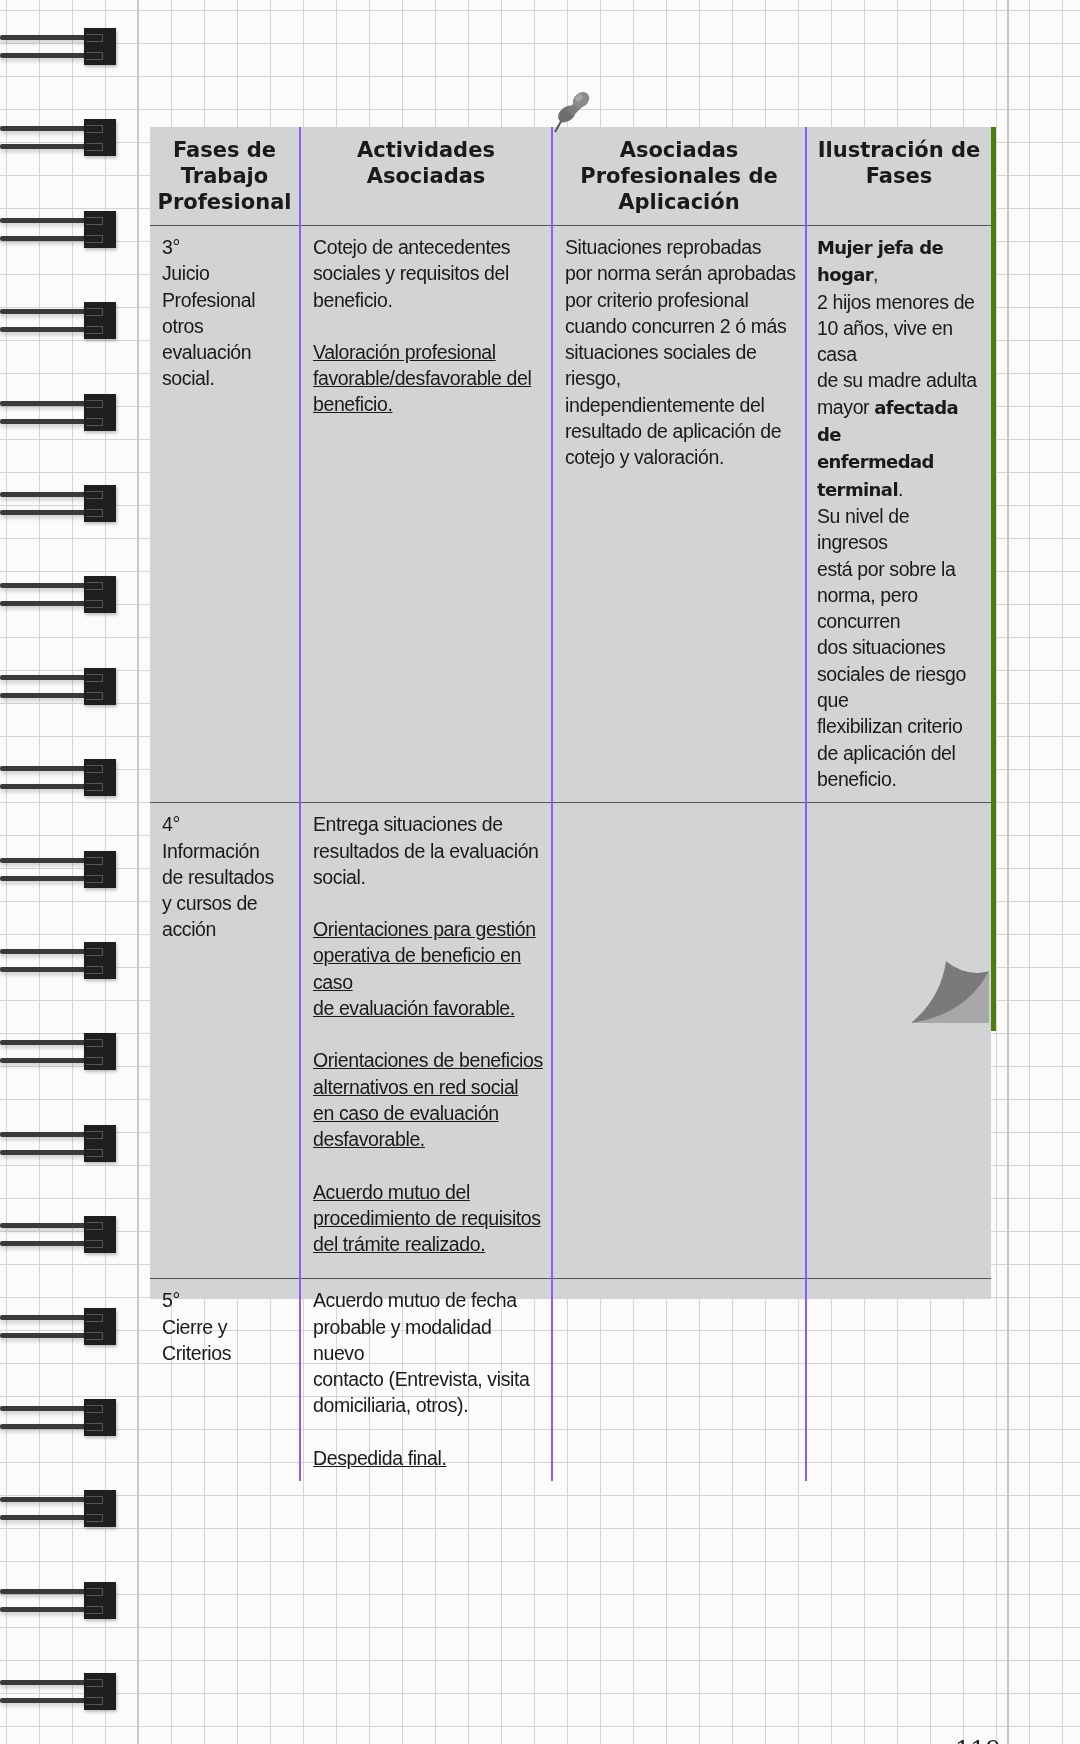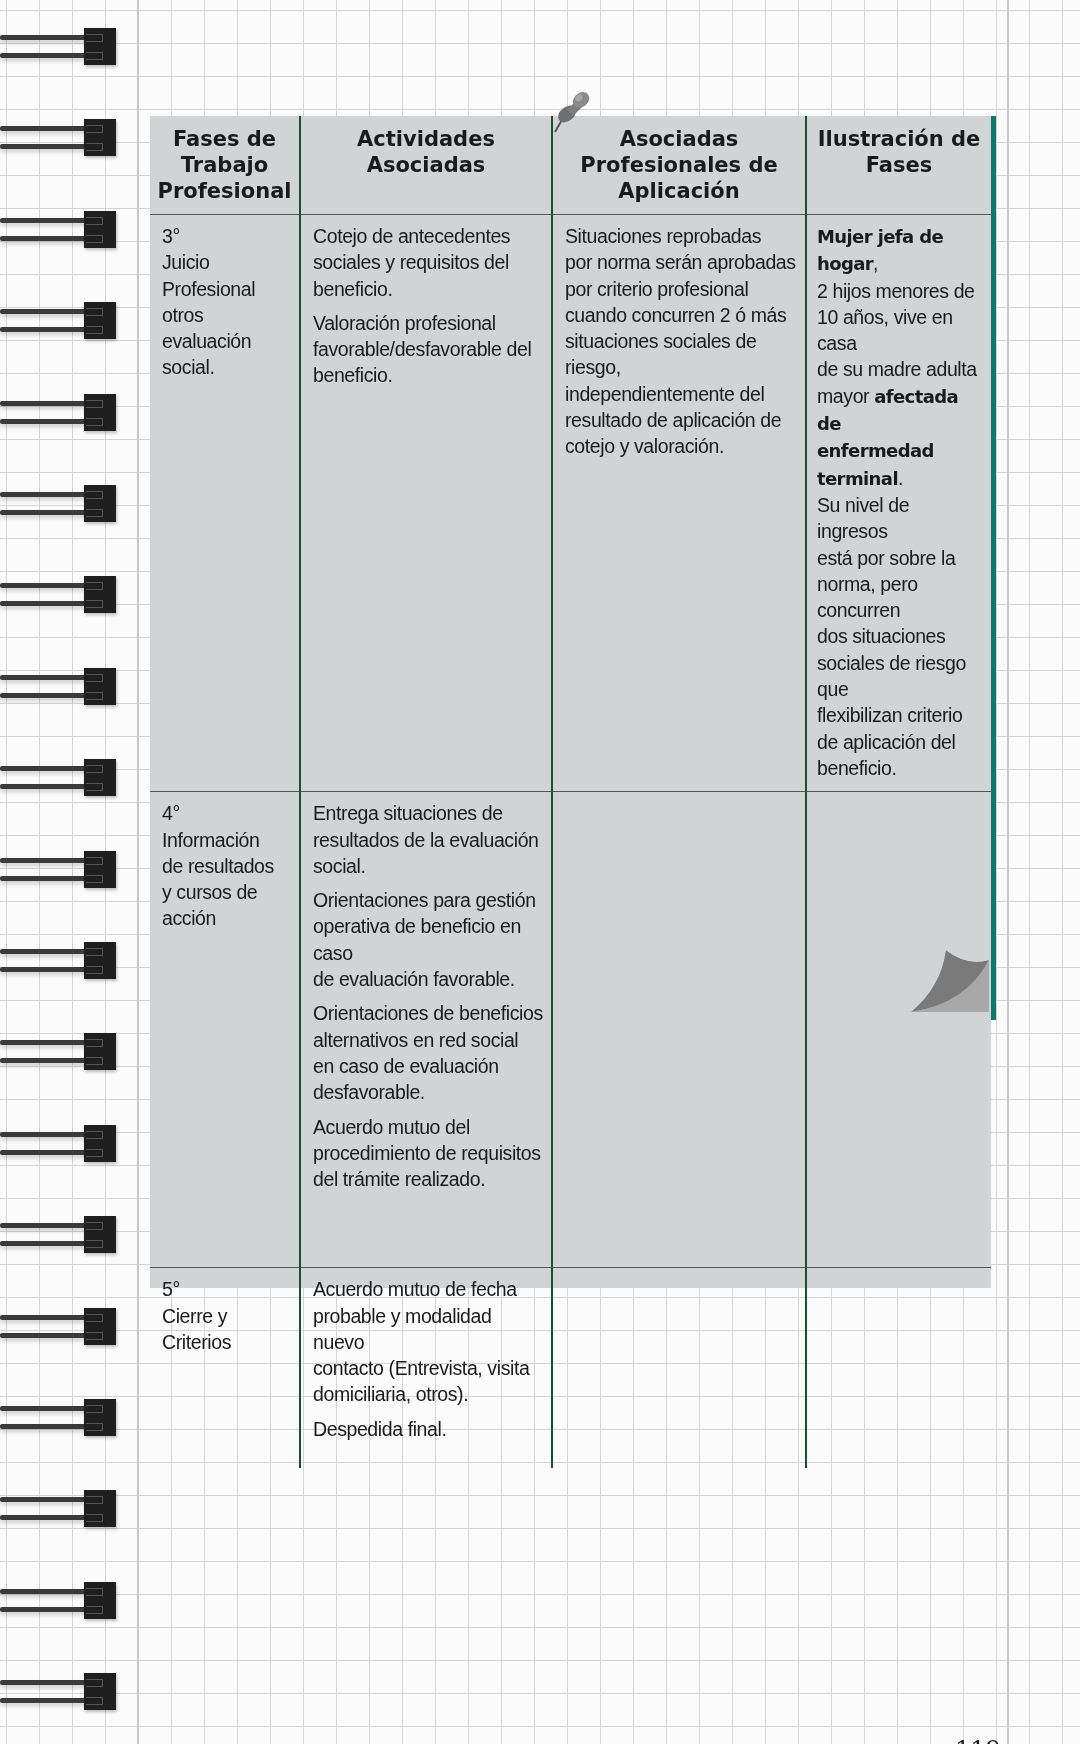--- a/index.html
+++ b/index.html
@@ -19,32 +19,32 @@
 
   .binding { position: absolute; left: 0; top: 0; width: 130px; height: 1744px; }
   .ring { position: absolute; left: 0; width: 118px; height: 38px; }
   .ring .wire { position: absolute; left: 0; width: 92px; height: 5px; background: #3a3a3a; border-radius: 2px; box-shadow: 0 3px 4px rgba(0,0,0,0.18); }
   .ring .wire.w1 { top: 7px; }
   .ring .wire.w2 { top: 25px; }
   .ring .clip { position: absolute; left: 84px; top: 0; width: 32px; height: 37px; background: #1f1f1f; box-shadow: 1px 2px 3px rgba(0,0,0,0.25); }
   .ring .clip::before, .ring .clip::after { content: ""; position: absolute; left: 2px; width: 16px; height: 6px; border: 1px solid #555; border-left: none; }
   .ring .clip::before { top: 6px; } .ring .clip::after { top: 24px; }
 
-  .note { position: absolute; left: 150px; top: 116px; width: 846px; height: 904px; background: #0f766e; }
+  .note { position: absolute; left: 150px; top: 127px; width: 846px; height: 904px; background: #4d7c0f; }
   .note-face { position: absolute; left: 0; top: 0; width: 841px; height: 1172px; background: #d2d3d5; }
   .curl { position: absolute; right: 5px; bottom: 8px; width: 80px; height: 70px; }
 
   table.grid { position: absolute; left: 0; top: 0; width: 841px; border-collapse: collapse; table-layout: fixed; }
-  table.grid th, table.grid td { vertical-align: top; border-left: 2px solid #14532d; border-bottom: 1.5px solid #555; color: #1a1a1a; }
+  table.grid th, table.grid td { vertical-align: top; border-left: 2px solid #8b5cf6; border-bottom: 1.5px solid #555; color: #1a1a1a; }
   table.grid th:first-child, table.grid td:first-child { border-left: none; }
   table.grid th { font-family: "DejaVu Sans", sans-serif; font-weight: bold; font-size: 21px; line-height: 26px; text-align: center; padding: 10px 6px 4px; height: 84px; }
   table.grid td { font-family: "Liberation Sans Narrow", "Liberation Sans", sans-serif; font-size: 19.5px; line-height: 26.3px; padding: 8px 6px 10px 12px; transform-origin: left top; letter-spacing: -0.4px; }
   table.grid tr.last td { border-bottom: none; }
   .cell-text { white-space: pre-line; }
-  .para + .para { margin-top: 8px; }
+  .para + .para { margin-top: 26px; text-decoration: underline; }
   .phase-num { display: block; }
   b.hl { font-family: "DejaVu Sans", sans-serif; font-weight: bold; font-size: 18px; letter-spacing: -0.6px; }
 
   .pin { position: absolute; left: 553px; top: 88px; width: 40px; height: 50px; }
   .page-number { position: absolute; left: 955px; top: 1736px; font-family: "DejaVu Serif", serif; font-size: 24px; color: #1a1a1a; }
 </style>
 </head>
 <body>
 
 <div class="margin-line margin-left"></div>

